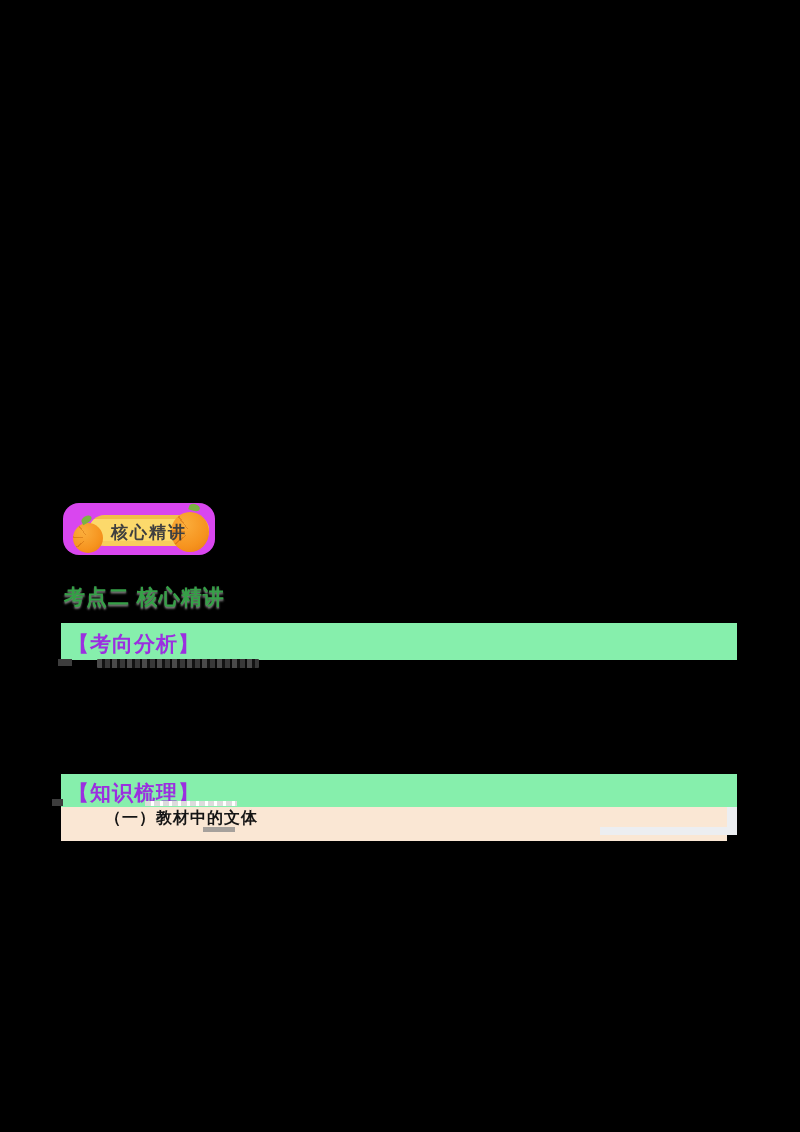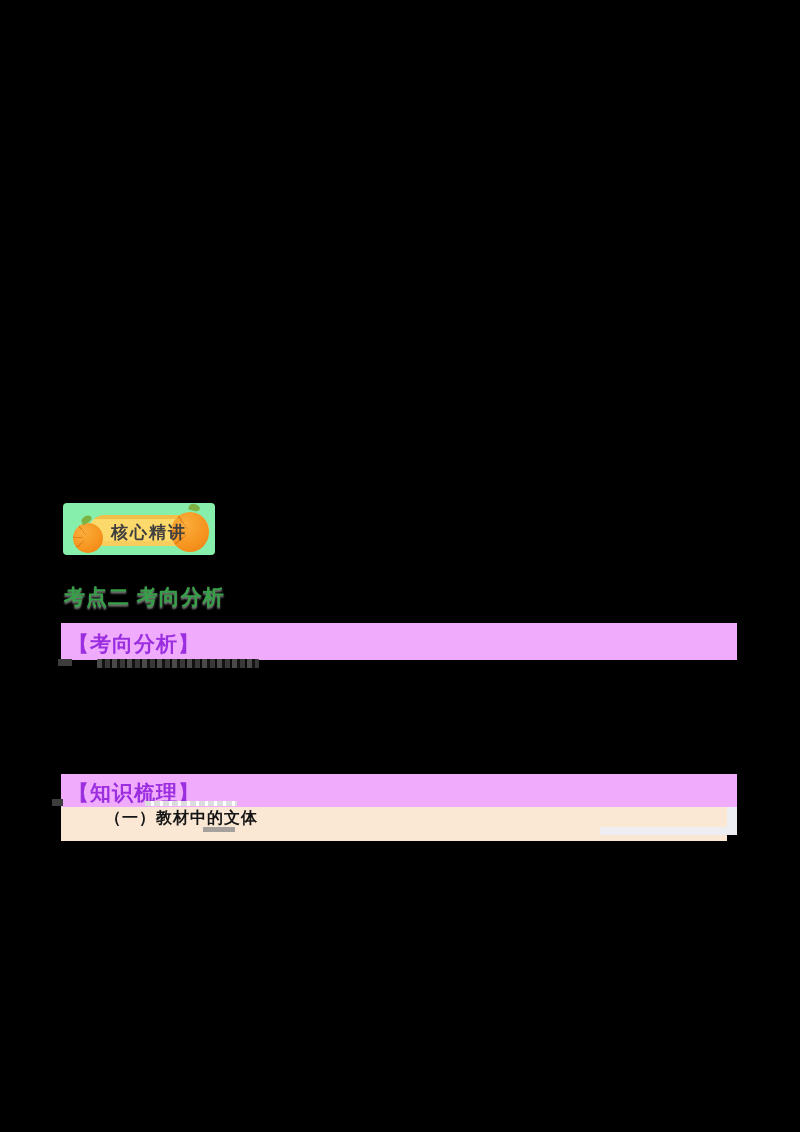--- a/index.html
+++ b/index.html
@@ -8,21 +8,21 @@
     background:#000;
     position:relative;
     overflow:hidden;
     font-family:"Liberation Sans","DejaVu Sans",sans-serif;
   }
   .abs{position:absolute;}
 
   
   .badge-card{
     left:63px;top:503px;width:152px;height:52px;
-    background:#86efac;border-radius:4px;
+    background:#d946ef;border-radius:16px;
   }
   .badge-pill{
     position:absolute;left:26px;top:12px;width:120px;height:31px;
     background:linear-gradient(#f2bf49 0 4px,#fcd96b 4px 26px,#f7cd5d 26px 100%);
     border-radius:16px;
   }
   .orange{
     position:absolute;border-radius:50%;
     background:radial-gradient(circle at 35% 30%, #fbae3c, #f6931e 62%, #e87c10 100%);
     overflow:hidden;
@@ -53,21 +53,21 @@
   .green-heading{
     left:64px;top:583px;width:300px;height:26px;
     font-size:21px;font-weight:bold;letter-spacing:1px;
     color:#35a047;
     text-shadow:0 2px 2px rgba(130,130,130,.95), 0 1px 0 rgba(90,90,90,.6);
     filter:blur(.5px);
     white-space:nowrap;
   }
 
   
-  .white-band{background:#f0abfc;}
+  .white-band{background:#86efac;}
   .band-1{left:61px;top:623px;width:676px;height:37px;}
   .band-2{left:61px;top:774px;width:676px;height:33px;}
   .purple-heading{
     position:absolute;left:7px;
     font-size:21px;font-weight:bold;color:#9b2fe0;
     letter-spacing:1px;white-space:nowrap;
   }
   .band-1 .purple-heading{top:7px;}
   .band-2 .purple-heading{top:5px;}
 
@@ -112,21 +112,21 @@
 
 <div class="abs badge-card">
   <div class="badge-pill"></div>
   <div class="orange orange-left"></div>
   <div class="leaf leaf-left"></div>
   <div class="orange orange-right"></div>
   <div class="leaf leaf-right"></div>
   <div class="badge-label">核心精讲</div>
 </div>
 
-<div class="abs green-heading">考点二 考向分析</div>
+<div class="abs green-heading">考点二 核心精讲</div>
 
 <div class="abs white-band band-1">
   <div class="purple-heading">【考向分析】</div>
 </div>
 <div class="abs notch notch-1"></div>
 <div class="abs ghost-line"></div>
 
 <div class="abs white-band band-2">
   <div class="purple-heading">【知识梳理】</div>
   <div class="abs ghost-light" style="position:absolute;left:84px;top:27px;"></div>

